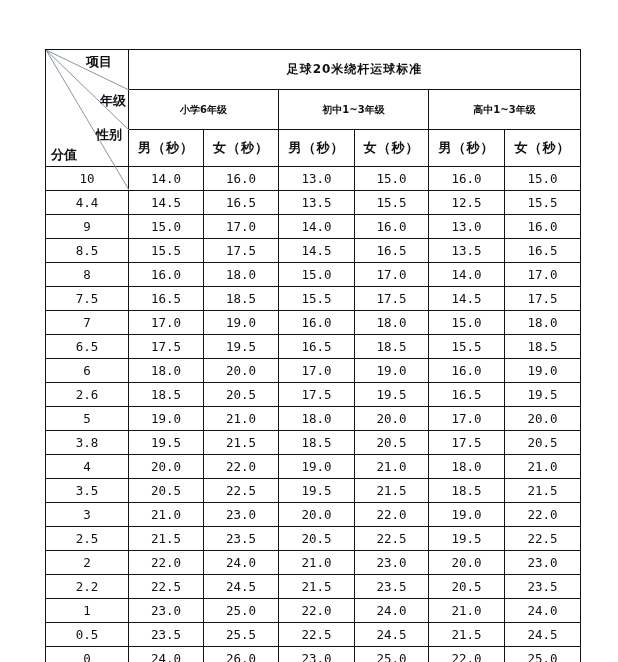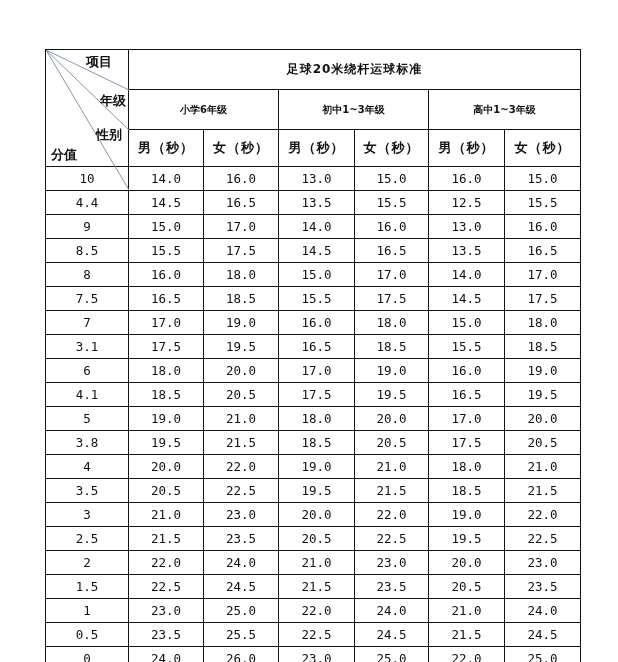--- a/index.html
+++ b/index.html
@@ -114,39 +114,39 @@
       <tr>
         <td class="cell score">7</td>
         <td class="cell">17.0</td>
         <td class="cell">19.0</td>
         <td class="cell">16.0</td>
         <td class="cell">18.0</td>
         <td class="cell">15.0</td>
         <td class="cell">18.0</td>
       </tr>
       <tr>
-        <td class="cell score">3.1</td>
+        <td class="cell score">6.5</td>
         <td class="cell">17.5</td>
         <td class="cell">19.5</td>
         <td class="cell">16.5</td>
         <td class="cell">18.5</td>
         <td class="cell">15.5</td>
         <td class="cell">18.5</td>
       </tr>
       <tr>
         <td class="cell score">6</td>
         <td class="cell">18.0</td>
         <td class="cell">20.0</td>
         <td class="cell">17.0</td>
         <td class="cell">19.0</td>
         <td class="cell">16.0</td>
         <td class="cell">19.0</td>
       </tr>
       <tr>
-        <td class="cell score">4.1</td>
+        <td class="cell score">2.6</td>
         <td class="cell">18.5</td>
         <td class="cell">20.5</td>
         <td class="cell">17.5</td>
         <td class="cell">19.5</td>
         <td class="cell">16.5</td>
         <td class="cell">19.5</td>
       </tr>
       <tr>
         <td class="cell score">5</td>
         <td class="cell">19.0</td>
@@ -204,21 +204,21 @@
       <tr>
         <td class="cell score">2</td>
         <td class="cell">22.0</td>
         <td class="cell">24.0</td>
         <td class="cell">21.0</td>
         <td class="cell">23.0</td>
         <td class="cell">20.0</td>
         <td class="cell">23.0</td>
       </tr>
       <tr>
-        <td class="cell score">1.5</td>
+        <td class="cell score">2.2</td>
         <td class="cell">22.5</td>
         <td class="cell">24.5</td>
         <td class="cell">21.5</td>
         <td class="cell">23.5</td>
         <td class="cell">20.5</td>
         <td class="cell">23.5</td>
       </tr>
       <tr>
         <td class="cell score">1</td>
         <td class="cell">23.0</td>

